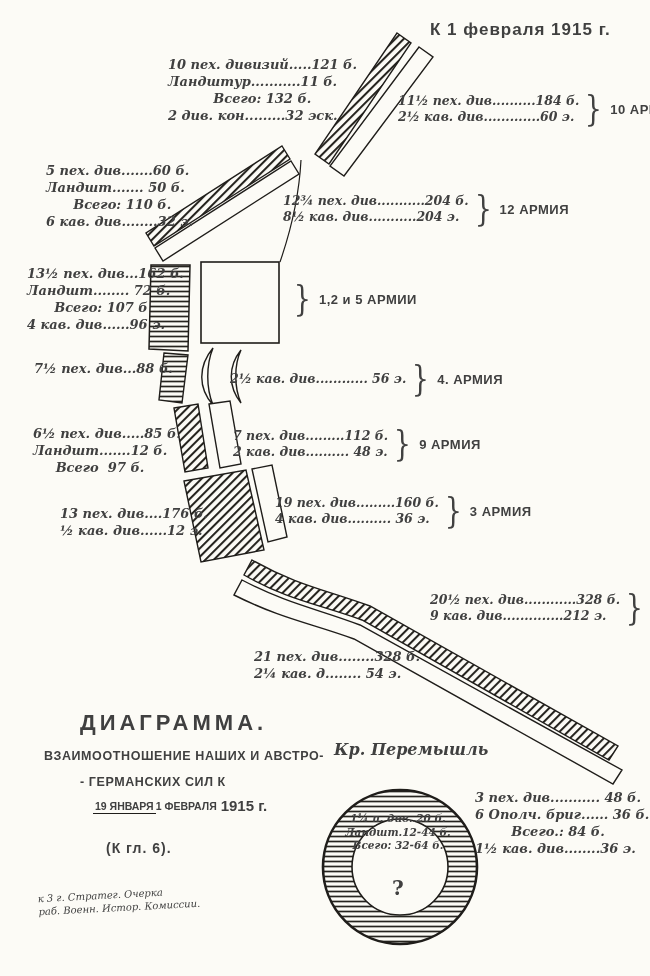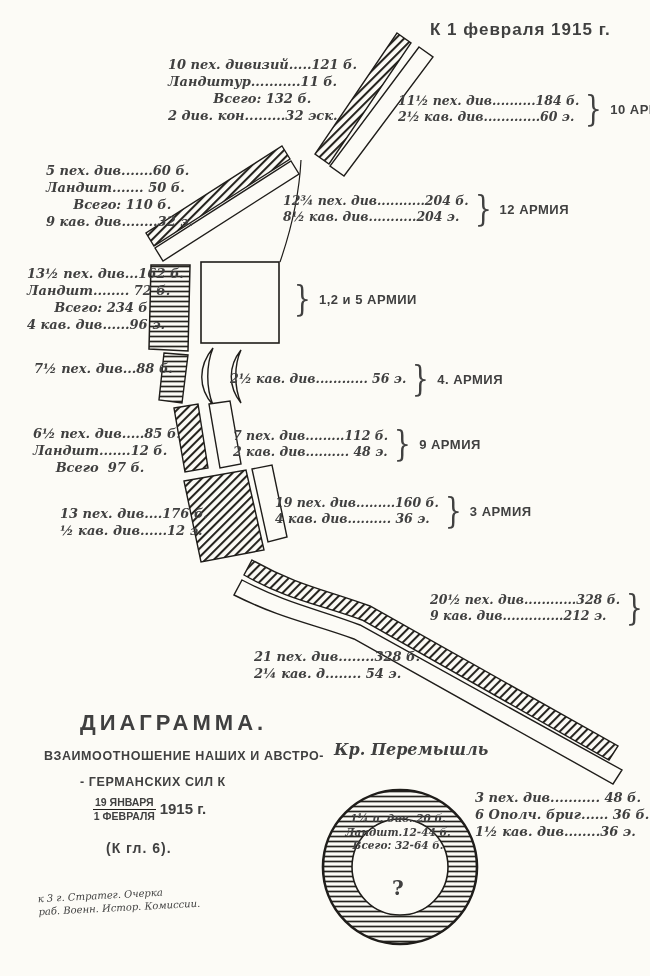--- a/index.html
+++ b/index.html
@@ -13,21 +13,21 @@
   
   .army{position:absolute;display:flex;align-items:center;gap:5px;}
   .alines{font:italic 700 12.5px/16px "DejaVu Serif", serif;white-space:pre;}
   .brace{font:400 36px/34px "DejaVu Serif", serif;transform:scaleX(.75);margin-left:-2px;}
   .aname{font:700 13px "Liberation Sans", sans-serif;letter-spacing:.5px;white-space:nowrap;}
   
   .date-note{font:700 17px "Liberation Sans", sans-serif;letter-spacing:1px;}
   .diagram-title{font:700 22px "Liberation Sans", sans-serif;letter-spacing:4px;}
   .caps{font:700 12.5px "Liberation Sans", sans-serif;letter-spacing:.6px;}
   .ref{font:700 14px "Liberation Sans", sans-serif;letter-spacing:1px;}
-  .frac{display:inline-flex;flex-direction:column;align-items:center;
+  .frac{display:inline-flex;flex-direction:row;align-items:center;
         font:700 10.5px/13px "Liberation Sans", sans-serif;vertical-align:middle;}
   .frac-top{border-bottom:1.6px solid #1f1d1a;padding:0 2px;}
   .year{font:700 15px "Liberation Sans", sans-serif;margin-left:4px;}
   .fortress-title{font:italic 700 16px "DejaVu Serif", serif;}
   .fortress-text{position:absolute;font:italic 700 10.5px/13.5px "DejaVu Serif", serif;
                  text-align:center;white-space:pre;}
   .qmark{position:absolute;font:700 20px "DejaVu Serif", serif;}
   .credit{position:absolute;font:italic 400 10px/13px "DejaVu Serif", serif;transform:rotate(-3deg);}
 </style>
 </head>
@@ -71,27 +71,27 @@
     <path d="M252,560 C296,585 326,590 370,606 L618,746 L609,760 L362,620 C318,604 288,600 244,575 Z" fill="url(#hd)" stroke="#1f1d1a" stroke-width="1.4"></path>
     <path d="M242,580 C288,604 318,609 360,625 L622,770 L613,784 L354,639 C310,623 282,619 234,595 Z" fill="#fcfbf6" stroke="#1f1d1a" stroke-width="1.4"></path>
 
     <circle cx="400" cy="867" r="77" fill="url(#hh)" stroke="#1f1d1a" stroke-width="2.6"></circle>
     <circle cx="400" cy="867" r="48" fill="#fcfbf6" stroke="#1f1d1a" stroke-width="1.6"></circle>
   </svg>
 
   <div class="abs date-note" style="left:430px;top:20px">К 1 февраля 1915 г.</div>
 
   <div class="gblock" style="left:168px;top:56px"><div>10 пех. дивизий.....121 б.</div><div>Ландштур...........11 б.</div><div>          Всего: 132 б.</div><div>2 див. кон.........32 эск.</div></div>
-  <div class="gblock" style="left:46px;top:162px"><div>5 пех. див.......60 б.</div><div>Ландшт....... 50 б.</div><div>      Всего: 110 б.</div><div>9 кав. див........32 э.</div></div>
-  <div class="gblock" style="left:27px;top:265px"><div>13½ пех. див...162 б.</div><div>Ландшт........ 72 б.</div><div>      Всего: 234 б</div><div>4 кав. див......96 э.</div></div>
+  <div class="gblock" style="left:46px;top:162px"><div>5 пех. див.......60 б.</div><div>Ландшт....... 50 б.</div><div>      Всего: 110 б.</div><div>6 кав. див........32 э.</div></div>
+  <div class="gblock" style="left:27px;top:265px"><div>13½ пех. див...162 б.</div><div>Ландшт........ 72 б.</div><div>      Всего: 107 б</div><div>4 кав. див......96 э.</div></div>
   <div class="gblock" style="left:34px;top:360px"><div>7½ пех. див...88 б.</div></div>
   <div class="gblock" style="left:33px;top:425px"><div>6½ пех. див.....85 б.</div><div>Ландшт.......12 б.</div><div>     Всего  97 б.</div></div>
   <div class="gblock" style="left:60px;top:505px"><div>13 пех. див....176 б.</div><div>½ кав. див......12 э.</div></div>
   <div class="gblock" style="left:254px;top:648px"><div>21 пех. див........328 б.</div><div>2¼ кав. д........ 54 э.</div></div>
-  <div class="gblock" style="left:475px;top:789px"><div>3 пех. див........... 48 б.</div><div>6 Ополч. бриг...... 36 б.</div><div>1½ кав. див........36 э.</div></div>
+  <div class="gblock" style="left:475px;top:789px"><div>3 пех. див........... 48 б.</div><div>6 Ополч. бриг...... 36 б.</div><div>        Всего.: 84 б.</div><div>1½ кав. див........36 э.</div></div>
 
   <div class="army" style="left:398px;top:92px">
     <div class="alines"><div>11½ пех. див..........184 б.</div><div>2½ кав. див.............60 э.</div></div>
     <span class="brace">}</span>
     <span class="aname">10 АРМИЯ</span>
   </div>
   <div class="army" style="left:283px;top:192px">
     <div class="alines"><div>12¾ пех. див...........204 б.</div><div>8½ кав. див...........204 э.</div></div>
     <span class="brace">}</span>
     <span class="aname">12 АРМИЯ</span>

